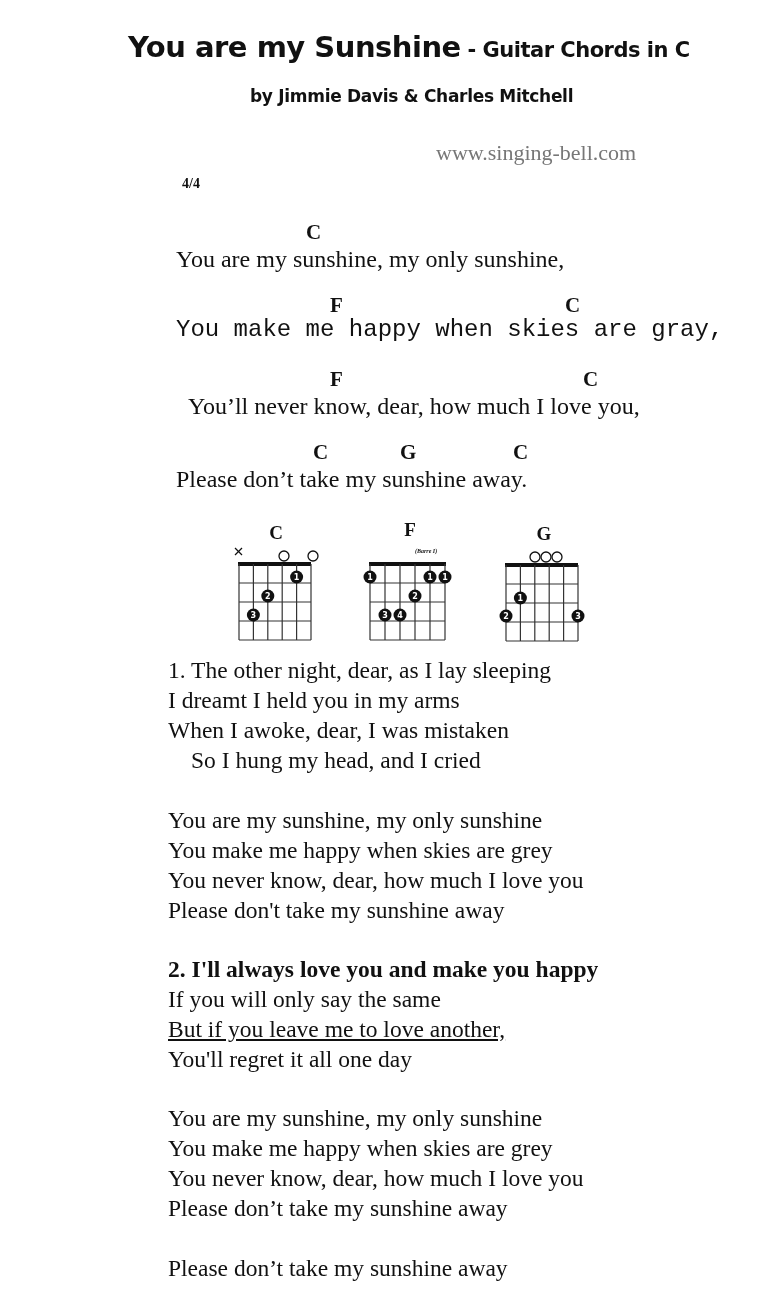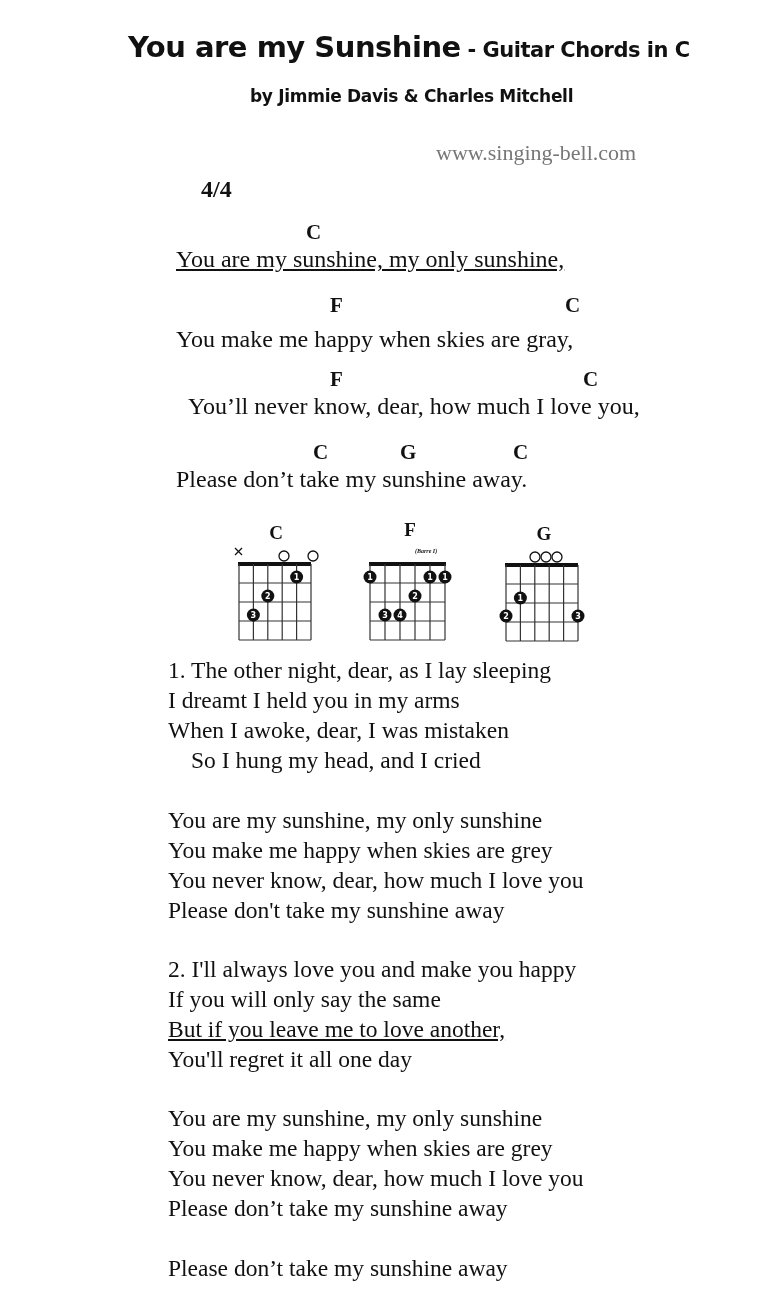--- a/index.html
+++ b/index.html
@@ -15,21 +15,21 @@
     left: 250px; top: 86px;
     font-family: "DejaVu Sans", sans-serif; font-weight: bold;
     font-size: 17px; color: #111; letter-spacing: -0.3px;
   }
   .url {
     left: 436px; top: 140px;
     font-family: "Liberation Serif", serif; font-size: 22px; color: #777777;
   }
   .timesig {
     left: 182px; top: 176px;
-    font-family: "Liberation Serif", serif; font-weight: bold; font-size: 24px; margin-left: 19px;
+    font-family: "Liberation Serif", serif; font-weight: bold; font-size: 14px;
   }
   .chord {
     font-family: "Liberation Serif", serif; font-weight: bold; font-size: 21px;
   }
   .lyric {
     font-family: "Liberation Serif", serif; font-size: 24px;
   }
   .verse-line {
     position: absolute; left: 168px; white-space: nowrap;
     font-family: "Liberation Serif", serif; font-size: 23.5px;
@@ -47,26 +47,26 @@
   <span>You are my Sunshine</span><span class="dash"> - </span><span class="sub">Guitar Chords in C</span>
 </div>
 <div class="abs byline">by Jimmie Davis &amp; Charles Mitchell</div>
 <div class="abs url">www.singing-bell.com</div>
 
 <div class="abs timesig">4/4</div>
 
 <div>
   <div>
     <div class="abs chord" style="left:306px; top:220px;">C</div>
-    <div class="abs lyric" style="left:176px; top:246px;text-decoration:underline;">You are my sunshine, my only sunshine,</div>
+    <div class="abs lyric" style="left:176px; top:246px;">You are my sunshine, my only sunshine,</div>
   </div>
   <div>
     <div class="abs chord" style="left:330px; top:293px;">F</div>
     <div class="abs chord" style="left:565px; top:293px;">C</div>
-    <div class="abs lyric" style="left:176px; top:326px;">You make me happy when skies are gray,</div>
+    <div class="abs lyric" style="left:176px; top:316px;font-family:Liberation Mono, monospace;">You make me happy when skies are gray,</div>
   </div>
   <div>
     <div class="abs chord" style="left:330px; top:367px;">F</div>
     <div class="abs chord" style="left:583px; top:367px;">C</div>
     <div class="abs lyric" style="left:188px; top:393px;">You’ll never know, dear, how much I love you,</div>
   </div>
   <div>
     <div class="abs chord" style="left:313px; top:440px;">C</div>
     <div class="abs chord" style="left:400px; top:440px;">G</div>
     <div class="abs chord" style="left:513px; top:440px;">C</div>
@@ -184,21 +184,21 @@
     <div class="verse-line" style="top:717px;text-align:right;">When I awoke, dear, I was mistaken</div>
     <div class="verse-line" style="top:747px;margin-left:23px;">So I hung my head, and I cried</div>
   </div>
   <div>
     <div class="verse-line" style="top:807px;">You are my sunshine, my only sunshine</div>
     <div class="verse-line" style="top:837px;">You make me happy when skies are grey</div>
     <div class="verse-line" style="top:867px;">You never know, dear, how much I love you</div>
     <div class="verse-line" style="top:897px;">Please don't take my sunshine away</div>
   </div>
   <div>
-    <div class="verse-line" style="top:956px;">2. I'll always love you and make you happy</div>
+    <div class="verse-line" style="top:956px;font-weight:bold;">2. I'll always love you and make you happy</div>
     <div class="verse-line" style="top:986px;">If you will only say the same</div>
     <div class="verse-line" style="top:1016px;text-decoration:underline;">But if you leave me to love another,</div>
     <div class="verse-line" style="top:1046px;">You'll regret it all one day</div>
   </div>
   <div>
     <div class="verse-line" style="top:1105px;">You are my sunshine, my only sunshine</div>
     <div class="verse-line" style="top:1135px;">You make me happy when skies are grey</div>
     <div class="verse-line" style="top:1165px;">You never know, dear, how much I love you</div>
     <div class="verse-line" style="top:1195px;">Please don’t take my sunshine away</div>
   </div>

